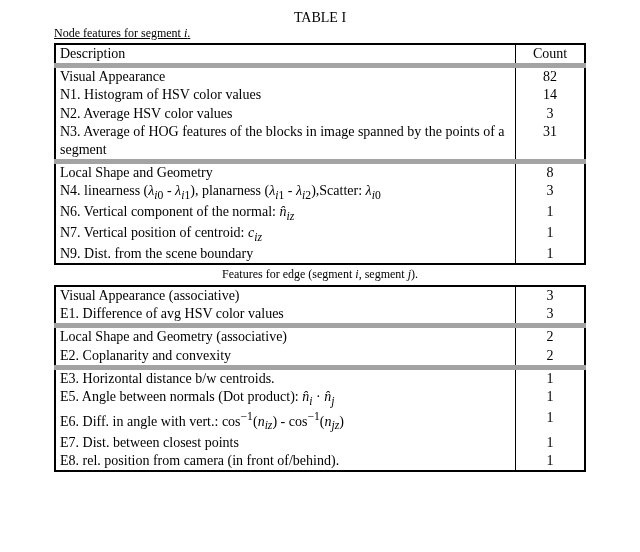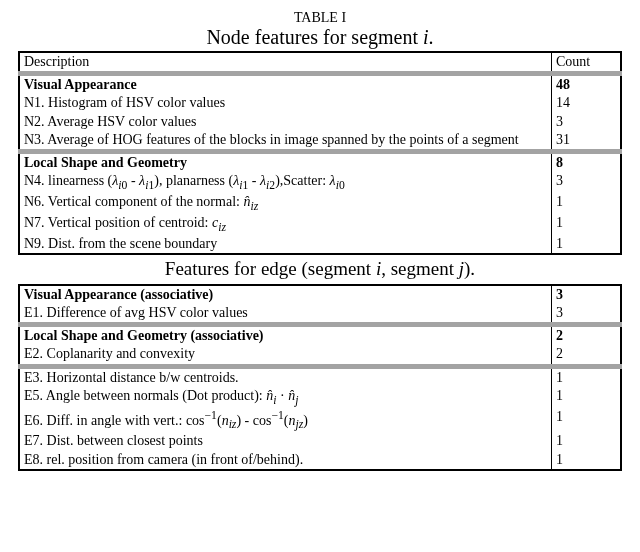--- a/index.html
+++ b/index.html
@@ -5,78 +5,78 @@
     body {
       margin: 0;
       padding: 10px;
       background: #ffffff;
       font-family: "Times New Roman", Times, serif;
       font-size: 14px;
       width: 640px;
       box-sizing: border-box;
     }
     .table-container {
-      width: 604px;
+      width: 532px;
       margin: 0 auto;
     }
     .table-label {
       text-align: center;
       font-size: 14px;
     }
     .caption {
-      text-align: center;
-      font-size: 20px;
+      font-size: 12px;
       margin-bottom: 2px;
+      text-decoration: underline;
     }
     table {
       border-collapse: collapse;
       width: 100%;
     }
     th, td {
       text-align: left;
       padding: 0 4px;
       vertical-align: top;
       line-height: 1.3;
       font-weight: normal;
     }
     td.count, th.count {
-      text-align: left;
+      text-align: center;
       width: 60px;
       white-space: nowrap;
     }
     .border-t-thick { border-top: 2px solid #000; }
     .border-b-thick { border-bottom: 2px solid #000; margin-top: 27px; }
     .border-b-thin { border-bottom: 5px solid #a3a3a3; }
-    .bold { font-weight: bold; }
+    .bold { font-weight: normal; }
     .bl { border-left: 2px solid #000; }
     .br { border-right: 2px solid #000; }
     .bli { border-left: 1px solid #000; }
     .subcaption {
       text-align: center;
-      font-size: 19px;
+      font-size: 12px;
       padding: 2px 0;
     }
   </style>
 </head>
 <body>
 
 <div class="table-container">
   <div class="table-label">TABLE I</div>
   <div class="caption">Node features for segment <i>i</i>.</div>
 
   <table>
     <tbody>
         <tr class="border-t-thick border-b-thin">
       <td class="bl">Description</td>
       <td class="count bli br">Count</td>
     </tr>
 
     <tr>
       <td class="bl bold">Visual Appearance</td>
-      <td class="count bli br bold">48</td>
+      <td class="count bli br bold">82</td>
     </tr>
     <tr>
       <td class="bl">N1. Histogram of HSV color values</td>
       <td class="count bli br">14</td>
     </tr>
     <tr>
       <td class="bl">N2. Average HSV color values</td>
       <td class="count bli br">3</td>
     </tr>
     <tr class="border-b-thin">

